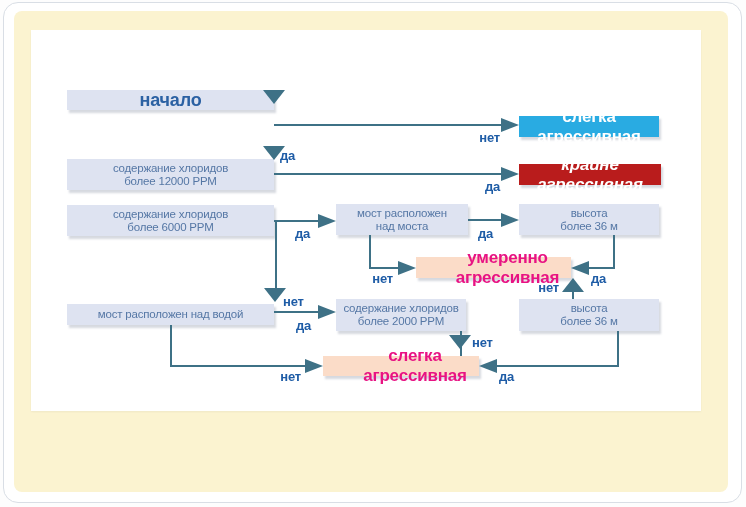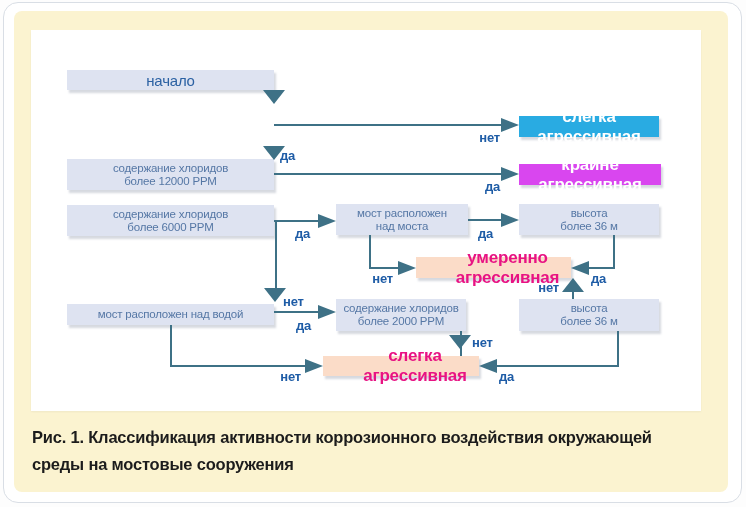--- a/index.html
+++ b/index.html
@@ -9,26 +9,26 @@
           background:#ffffff; border:1px solid #d9dee5; border-radius:15px; }
   .cream { position:absolute; left:10px; top:8px; width:714px; height:481px;
            background:#fbf3d0; border-radius:8px; }
   .canvas { position:absolute; left:17px; top:19px; width:670px; height:381px;
             background:#ffffff; box-shadow:0 1px 2px rgba(0,0,0,0.05); }
 
   .node { position:absolute; background:#dee3f1; color:#5577a5;
           font-size:11.5px; line-height:13px; letter-spacing:-0.2px;
           display:flex; align-items:center; justify-content:center; text-align:center;
           white-space:pre-line; box-shadow:2px 3px 2px rgba(120,130,150,0.30); }
-  .node.start { color:#2b61a3; font-weight:normal; font-size:15px; }
+  .node.start { color:#2b61a3; font-weight:bold; font-size:18px;margin-top:20px; }
   .result { position:absolute; color:#ffffff; font-weight:bold; font-size:17px;
             letter-spacing:-0.2px; display:flex; align-items:center; justify-content:center;
             text-align:center; box-shadow:2px 3px 2px rgba(120,130,150,0.30); }
   .result.cyan    { background:#29abe2; }
-  .result.magenta { background:#d946ef; }
+  .result.magenta { background:#b91c1c;font-style:italic; }
   .result.peach   { background:#fbdcc8; color:#e81383;padding-left:28px; }
 
   .hline { position:absolute; height:2px; background:#3e7186; }
   .vline { position:absolute; width:2px;  background:#3e7186; }
   .tri-right { position:absolute; width:0; height:0;
                border-top:7px solid transparent; border-bottom:7px solid transparent;
                border-left:18px solid #3e7186; }
   .tri-left  { position:absolute; width:0; height:0;
                border-top:7px solid transparent; border-bottom:7px solid transparent;
                border-right:18px solid #3e7186; }
@@ -129,18 +129,16 @@
         <div class="tri-left" style="left:448px; top:329px;"></div>
         <div class="elabel" style="left:468px; top:339px;">да</div>
 
         <div class="vline" style="left:139px; top:295px; height:42px;"></div>
         <div class="hline" style="left:139px; top:335px; width:136px;"></div>
         <div class="tri-right" style="left:274px; top:329px;"></div>
         <div class="elabel r" style="left:240px; top:339px; width:30px;">нет</div>
 
       </div>
 
-      <div class="caption">Рис. 1. Классификация активности коррозионного воздействия окружающей
-среды на мостовые сооружения</div>
 
     </div>
   </div>
 </div>
 
 </body></html>

